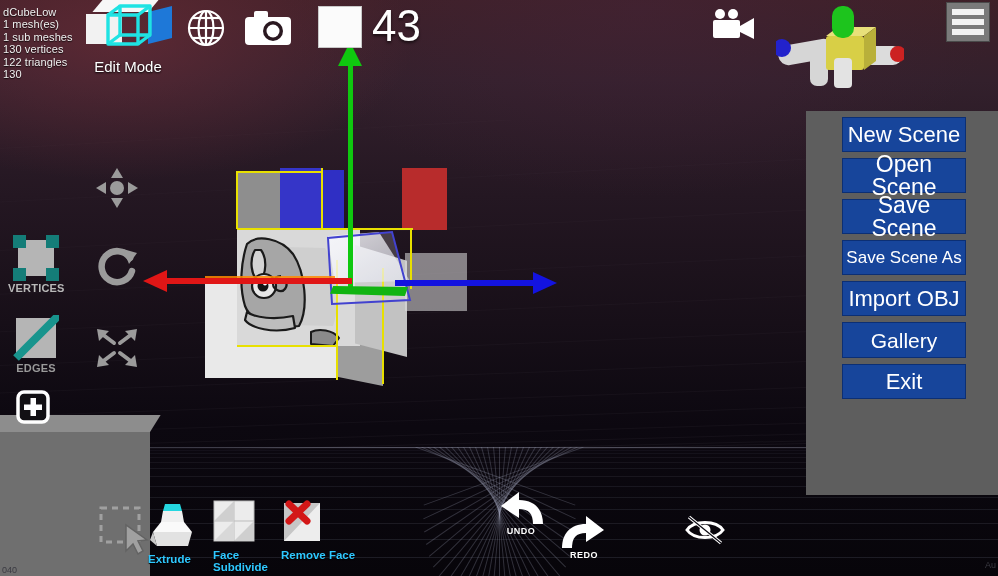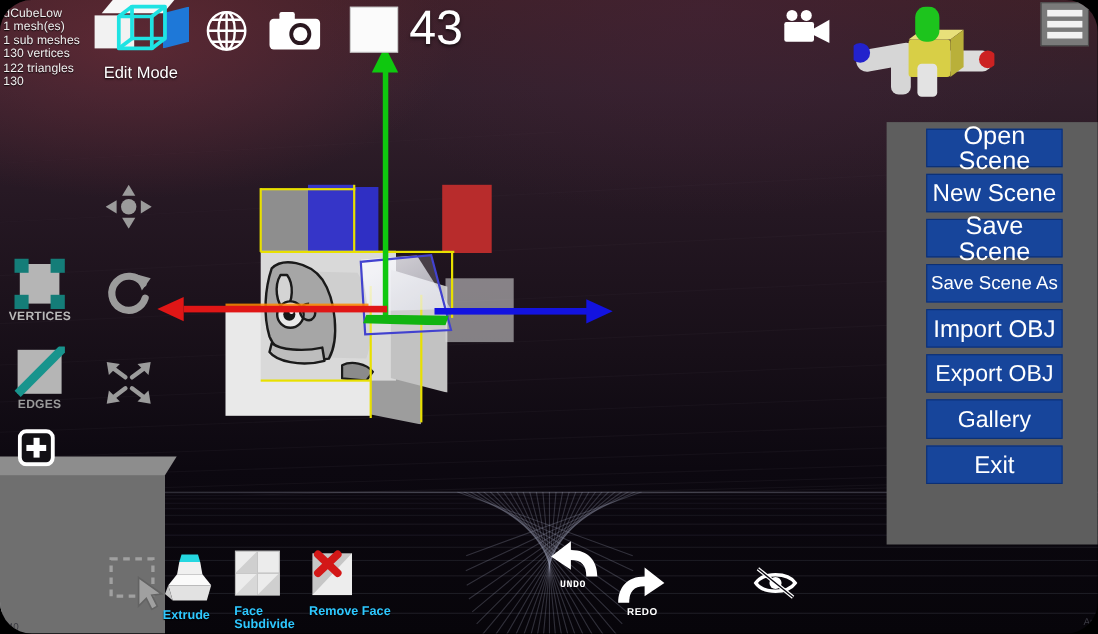--- a/index.html
+++ b/index.html
@@ -1,19 +1,19 @@
 <!DOCTYPE html>
 <html><head>
 <meta charset="utf-8">
 <style>
   * { margin:0; padding:0; box-sizing:border-box; }
   html,body { width:998px; height:576px; overflow:hidden; background:#000; }
   body { font-family:"Liberation Sans", sans-serif; }
 
-  #app { position:relative; width:998px; height:576px; overflow:hidden;border-radius:29px; }
+  #app { position:relative; width:998px; height:576px; overflow:hidden; }
 
   
   .viewport { position:absolute; inset:0;
     background:
       radial-gradient(ellipse 420px 200px at 120px 40px, rgba(120,48,60,.55) 0%, rgba(70,28,40,0) 70%),
       radial-gradient(ellipse 500px 260px at 640px 10px, rgba(70,36,58,.45) 0%, rgba(40,22,38,0) 72%),
       linear-gradient(180deg,#3e2028 0%, #33202c 14%, #241722 34%, #170f18 56%, #0c0810 74%, #07050a 100%);
   }
   
   .horizon { position:absolute; left:0; right:0; top:447px; height:1px;
@@ -434,21 +434,21 @@
       <rect x="3" y="3" width="36" height="38" fill="#c6c6c6"></rect>
       <polygon points="3,41 39,3 39,41" fill="#ededed"></polygon>
       <g stroke="#d31717" stroke-width="7" stroke-linecap="round">
         <line x1="8" y1="4" x2="26" y2="21"></line>
           <line x1="26" y1="4" x2="8" y2="21"></line>
       </g>
     </svg>
     <div class="cap">Remove Face</div>
   </div>
 
-  <div class="ur" style="left:491px;top:490px;font-family:Liberation Mono, monospace;">
+  <div class="ur" style="left:491px;top:490px;">
     <svg width="52" height="36" viewBox="0 0 52 36">
       <path d="M6 16 L24 2 L24 10 C40 10 48 20 48 34 L38 34 C38 24 34 19 24 19 L24 28 Z" fill="#fff"></path>
     </svg>
     <div class="cap">UNDO</div>
   </div>
 
   <div class="ur" style="left:554px;top:514px;">
     <svg width="52" height="36" viewBox="0 0 52 36">
       <path d="M46 16 L28 2 L28 10 C12 10 4 20 4 34 L14 34 C14 24 18 19 28 19 L28 28 Z" fill="#fff"></path>
     </svg>
@@ -459,38 +459,35 @@
     <path d="M3 16 C10 6 32 6 39 16 C32 26 10 26 3 16 Z" fill="none" stroke="#fff" stroke-width="3"></path>
     <circle cx="21" cy="16" r="5.5" fill="#fff"></circle>
     <line x1="5" y1="3" x2="37" y2="29" stroke="#fff" stroke-width="3.4"></line>
     <line x1="5" y1="3" x2="37" y2="29" stroke="#0a0810" stroke-width="1.2"></line>
   </svg>
 
   <div class="cornertxt cl">040</div>
   <div class="cornertxt cr">Au</div>
 
   <div class="menu" id="menu" style="background: rgb(94, 94, 94);">
+      <div class="mitem" style="background: rgb(23, 69, 155); font-size: 22px; height: 35px;">
+        <span>New Scene</span>
+      </div>
       <div class="mitem" style="background: rgb(23, 69, 155); font-size: 23px; height: 35px;">
         <span>Open Scene</span>
       </div>
-      <div class="mitem" style="background: rgb(23, 69, 155); font-size: 22px; height: 35px;">
-        <span>New Scene</span>
-      </div>
       <div class="mitem" style="background: rgb(23, 69, 155); font-size: 23px; height: 35px;">
         <span>Save Scene</span>
       </div>
       <div class="mitem" style="background: rgb(23, 69, 155); font-size: 17px; height: 35px;">
         <span>Save Scene As</span>
       </div>
       <div class="mitem" style="background: rgb(23, 69, 155); font-size: 22px; height: 35px;">
         <span>Import OBJ</span>
       </div>
-      <div class="mitem" style="background: rgb(23, 69, 155); font-size: 21px; height: 35px;">
-        <span>Export OBJ</span>
-      </div>
       <div class="mitem" style="background: rgb(23, 69, 155); font-size: 21px; height: 36px;">
         <span>Gallery</span>
       </div>
       <div class="mitem" style="background: rgb(23, 69, 155); font-size: 22px; height: 35px;">
         <span>Exit</span>
       </div>
     </div>
 
 </div>
 

